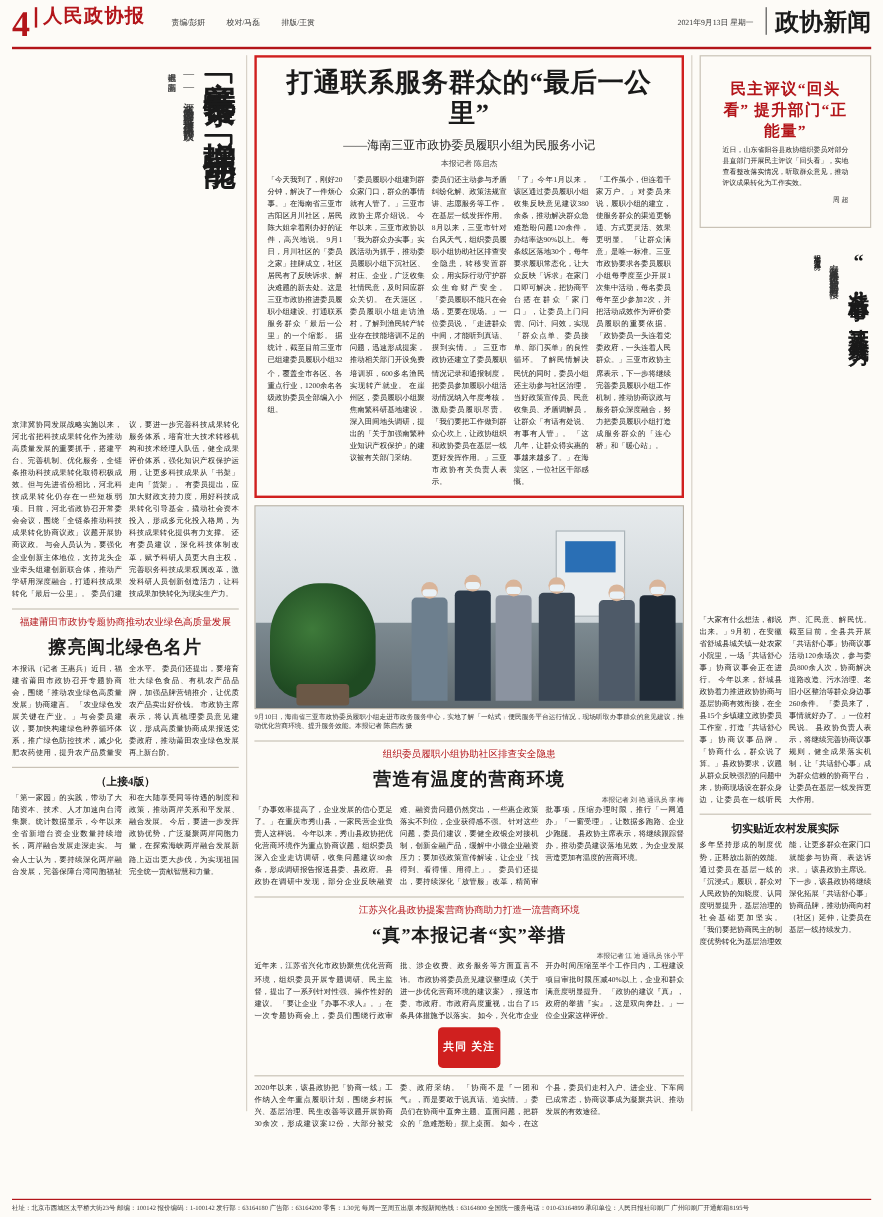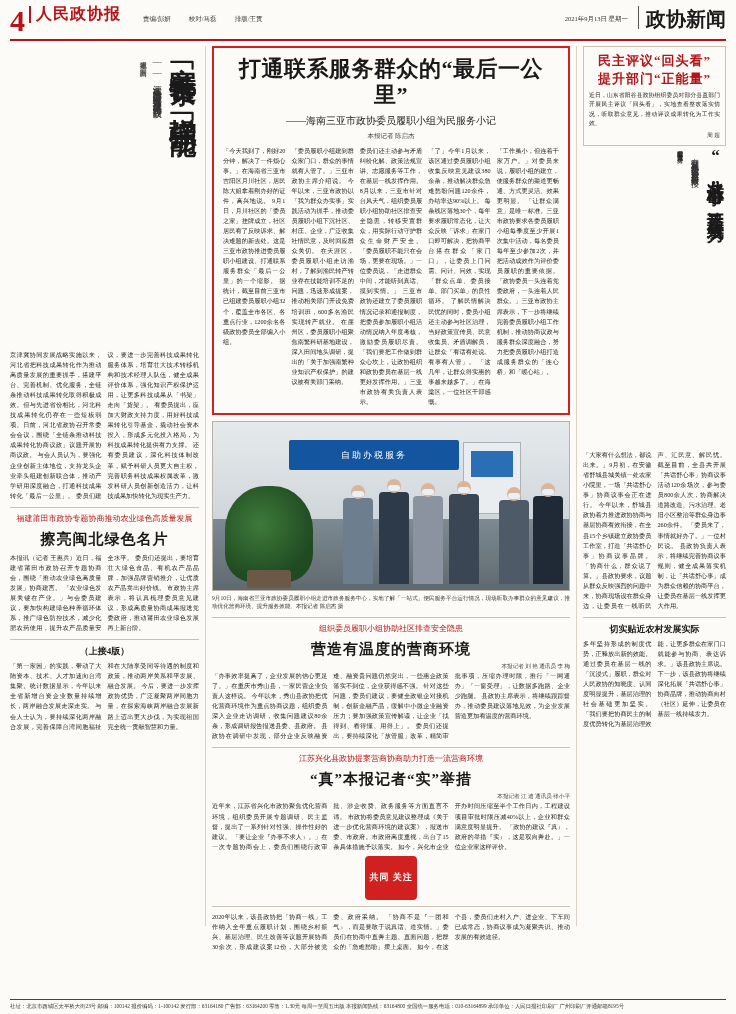--- a/index.html
+++ b/index.html
@@ -57,32 +57,32 @@
   .ph-kiosk:after{content:"";position:absolute;left:7px;top:8px;right:7px;height:26px;background:#2a6fb5;}
   .ph-desk{position:absolute;left:0;right:0;bottom:0;height:42%;background:linear-gradient(180deg,#7d8a91,#5f6a70);}
   .ph-plant{position:absolute;left:12px;bottom:8px;width:88px;height:96px;background:radial-gradient(circle at 40% 40%,#3e7a3a,#1f4a22 70%);border-radius:46% 46% 30% 30%;}
   .ph-pot{position:absolute;left:34px;bottom:2px;width:44px;height:18px;background:#6b5846;border-radius:3px;}
   .ph-person{position:absolute;bottom:6px;width:30px;border-radius:4px 4px 0 0;}
   .ph-head{position:absolute;top:-13px;left:50%;margin-left:-7px;width:14px;height:14px;border-radius:50%;background:#d9b59a;}
   .ph-mask{position:absolute;top:-7px;left:50%;margin-left:-6px;width:12px;height:6px;border-radius:3px;background:#e9f1f6;}
   .photo-cap{font-size:5.6px;color:#333;line-height:1.5;margin-top:3px;text-align:justify;}
 
   
-  .rbox{border:1px solid #c9c2b6;padding:5px;box-sizing:border-box;margin-bottom:0;}
+  .rbox{border:1px solid #c9c2b6;padding:18px;box-sizing:border-box;margin-bottom:18px;}
   .rbox-title{font-size:13px;font-weight:bold;text-align:center;color:#b3151a;line-height:1.35;letter-spacing:1px;}
   .rbox-body{font-size:5.8px;line-height:1.6;text-align:justify;color:#222;margin-top:4px;}
   .rbox-by{font-size:5.8px;text-align:right;color:#444;margin-top:3px;}
 
   .vblock{display:flex;flex-direction:row-reverse;justify-content:flex-start;gap:3px;height:300px;}
   .vb-title{writing-mode:vertical-rl;text-orientation:upright;font-size:17px;font-weight:bold;letter-spacing:2px;line-height:1.35;}
   .vb-sub{writing-mode:vertical-rl;text-orientation:upright;font-size:8px;color:#333;letter-spacing:1px;line-height:1.5;padding-top:6px;}
   .vb-text{writing-mode:vertical-rl;text-orientation:mixed;font-size:6px;line-height:1.7;color:#222;height:300px;}
 
   
-  .stamp{width:52px;height:44px;background:#d0201f;color:#fff;border-radius:4px;display:flex;
+  .stamp{width:52px;height:34px;background:#d0201f;color:#fff;border-radius:4px;display:flex;
     align-items:center;justify-content:center;font-size:9px;font-weight:bold;letter-spacing:1px;line-height:1.1;text-align:center;}
 
   
   .footer{position:absolute;left:10px;right:10px;bottom:4px;border-top:1px solid #b3151a;padding-top:3px;
     font-size:5.4px;color:#333;display:flex;justify-content:space-between;gap:6px;flex-wrap:wrap;}
   .footer div{white-space:nowrap;}
   .tiny-head{font-size:9px;font-weight:bold;text-align:center;margin:3px 0;}
   .smallcap{font-size:5.6px;color:#444;text-align:right;}
 </style>
 </head>
@@ -156,21 +156,20 @@
 了解民情解决民忧的同时，委员小组还主动参与社区治理，当好政策宣传员、民意收集员、矛盾调解员，让群众「有话有处说、有事有人管」。
 「这几年，让群众得实惠的事越来越多了。」在海棠区，一位社区干部感慨。</div>
           <div class="colbody" style="flex:1;">「工作虽小，但连着千家万户。」对委员来说，履职小组的建立，使服务群众的渠道更畅通、方式更灵活、效果更明显。
 「让群众满意」是唯一标准。三亚市政协要求各委员履职小组每季度至少开展1次集中活动，每名委员每年至少参加2次，并把活动成效作为评价委员履职的重要依据。
 「政协委员一头连着党委政府，一头连着人民群众。」三亚市政协主席表示，下一步将继续完善委员履职小组工作机制，推动协商议政与服务群众深度融合，努力把委员履职小组打造成服务群众的「连心桥」和「暖心站」。</div>
         </div>
       </div>
 
       <div class="photo">
         <div class="ph-wall"></div>
-        <div class="ph-banner">自助办税服务</div>
         <div class="ph-kiosk"></div>
         <div class="ph-desk"></div>
         <div class="ph-plant"></div>
         <div class="ph-pot"></div>
         <div class="ph-person" style="left:130px;height:86px;background:#6d7f8e;">
             <div class="ph-head"></div>
             <div class="ph-mask"></div>
           </div>
         <div class="ph-person" style="left:166px;height:92px;background:#2c3a4a;">
             <div class="ph-head"></div>

